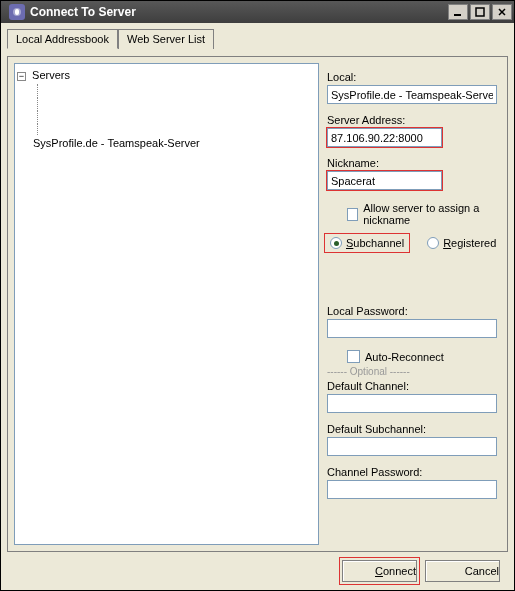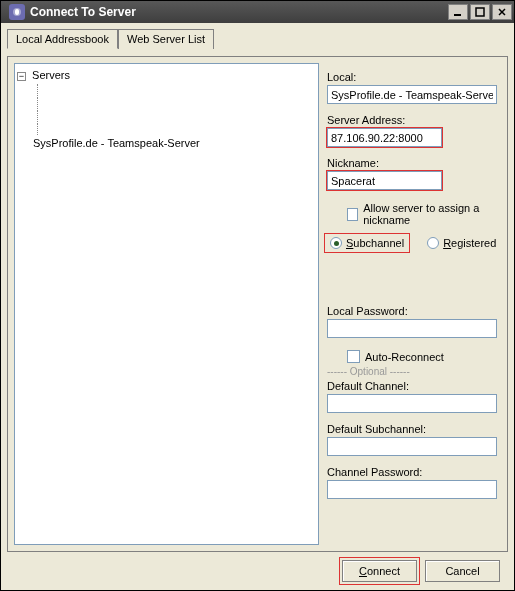--- a/index.html
+++ b/index.html
@@ -188,21 +188,21 @@
   .btn {
     height: 22px;
     width: 75px;
     background: #ece9d8;
     border: 1px solid #808080;
     box-shadow: inset 1px 1px 0 #fff;
     font-size: 11px;
     margin-left: 8px;
     display:flex;
     align-items:center;
-    justify-content:center;
+    justify-content:flex-end;
   }
   .ul-first::first-letter { text-decoration: underline; }
   .hl-red {
     outline: 1.5px solid #d33;
     outline-offset: 0;
   }
   .hl-red-pad {
     outline: 1.5px solid #d33;
     outline-offset: 2px;
   }

